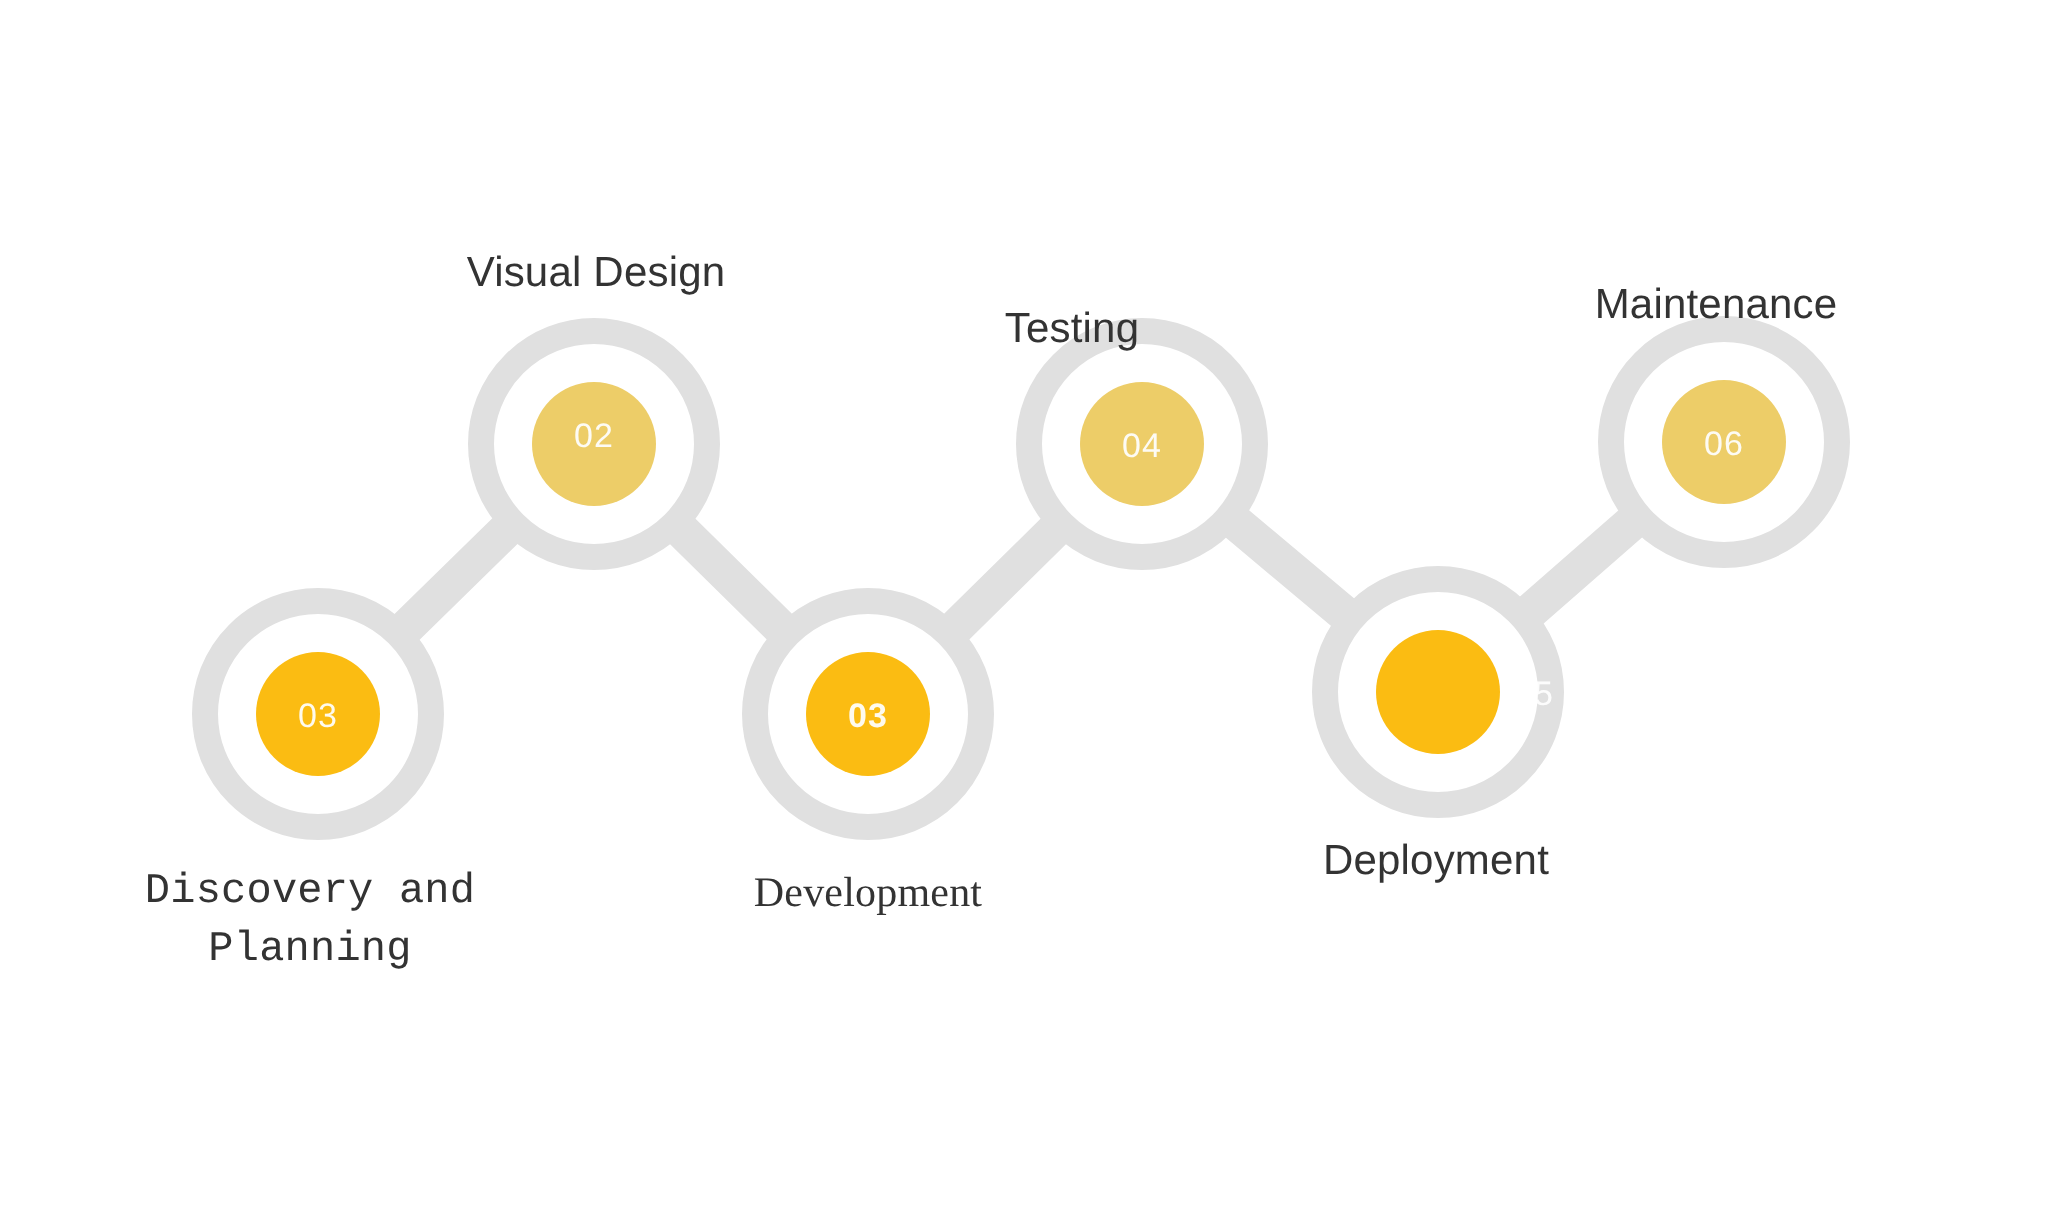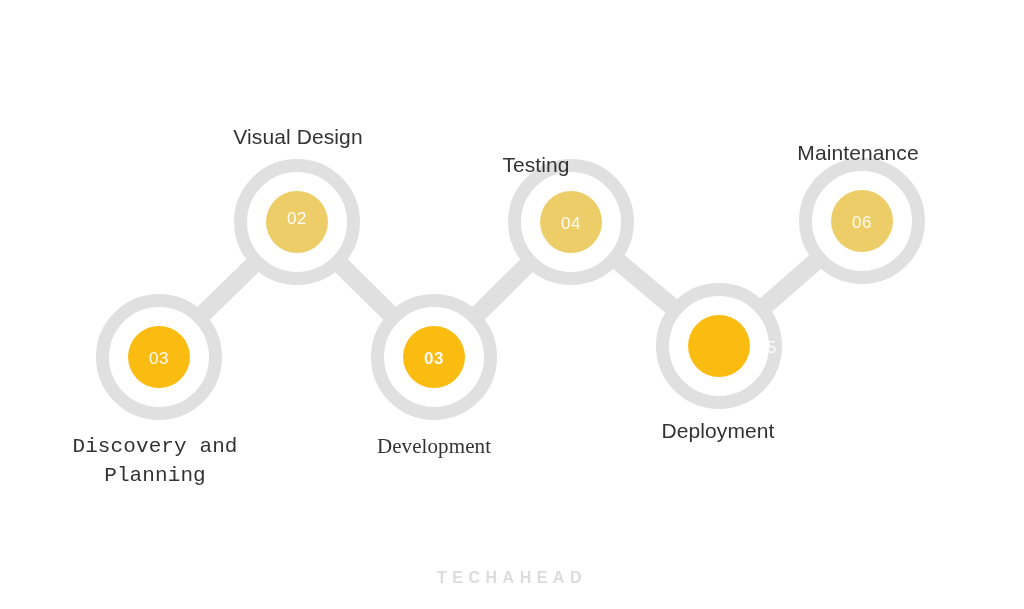--- a/index.html
+++ b/index.html
@@ -119,15 +119,14 @@
   <div id="labels-layer">
       <div class="step-label" style="left: 155px; top: 432px; font-family: Liberation Mono, monospace;">Discovery and
 Planning</div>
       <div class="step-label" style="left: 298px; top: 122px;">Visual Design</div>
       <div class="step-label" style="left: 434px; top: 432px; font-family: Liberation Serif, serif;">Development</div>
       <div class="step-label" style="left: 536px; top: 122px; margin-top: 28px;">Testing</div>
       <div class="step-label" style="left: 718px; top: 416px;">Deployment</div>
       <div class="step-label" style="left: 858px; top: 122px; margin-top: 16px;">Maintenance</div>
     </div>
 
-  <div id="watermark" style="color: rgb(220, 220, 220);">TECHAHEAD</div>
 
 </div>
 
 </body></html>

